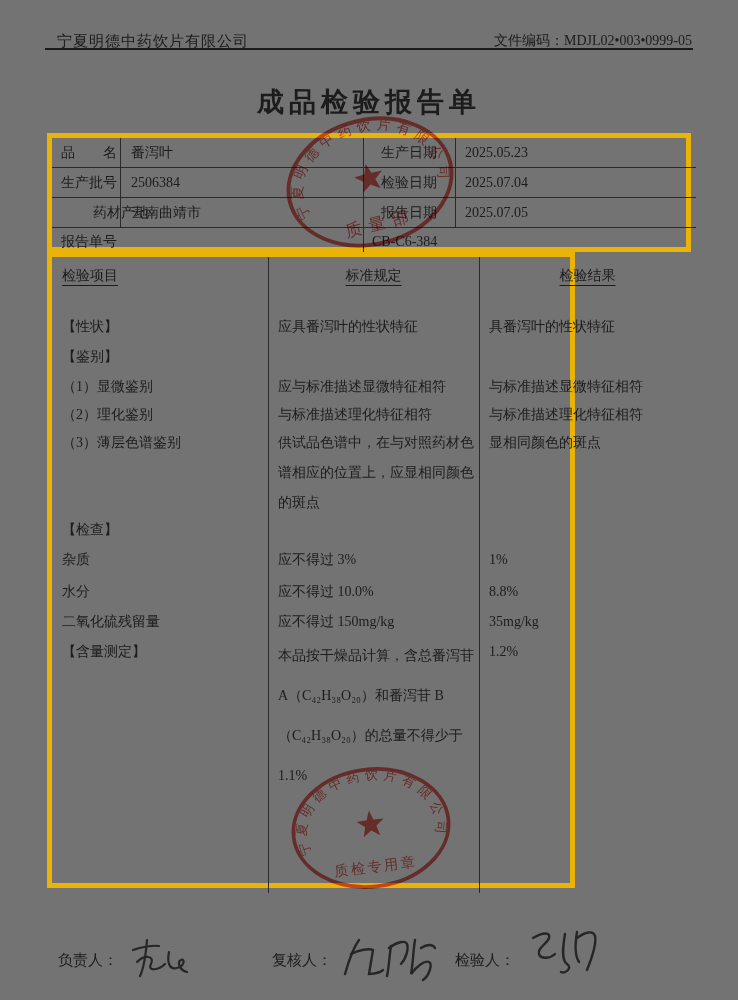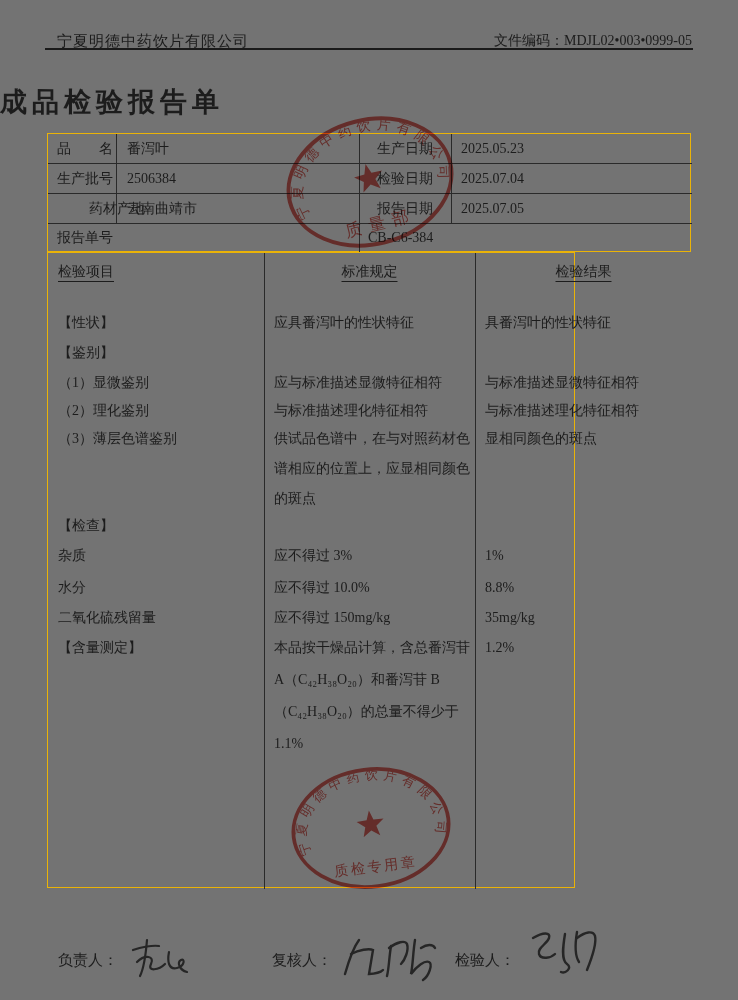--- a/index.html
+++ b/index.html
@@ -4,23 +4,23 @@
 <style>
   html,body{margin:0;padding:0;background:#ffffff;}
   .page{
     position:relative;width:738px;height:1000px;background:#737373;overflow:hidden;
     font-family:"Liberation Serif","DejaVu Serif",serif;color:#1c1c1c;
   }
   .abs{position:absolute;}
   .hdr-company{left:57px;top:32px;font-size:15px;letter-spacing:1px;}
   .hdr-code{right:46px;top:32px;font-size:14px;}
   .hdr-rule{left:45px;top:48px;width:648px;height:2px;background:#1a1a1a;}
-  .doc-title{left:0;top:84px;width:738px;font-size:27px;font-weight:bold;letter-spacing:5px;}
+  .doc-title{left:0;top:84px;width:738px;text-align:center;font-size:27px;font-weight:bold;letter-spacing:5px;}
   
-  .box{position:absolute;border:1px solid #eab308;box-sizing:border-box;}
+  .box{position:absolute;border:5px solid #eab308;box-sizing:border-box;}
   .vline{position:absolute;width:1px;background:#2a2a2a;}
   .hline{position:absolute;height:1px;background:#2a2a2a;}
   .cell{position:absolute;font-size:14px;line-height:30px;white-space:pre;}
   .cell.c{text-align:center;}
   .mt-head{position:absolute;font-size:14px;line-height:22px;text-decoration:underline;text-underline-offset:5px;}
   .mt-line{position:absolute;font-size:14px;line-height:22px;white-space:pre;}
   .mt-block{position:absolute;font-size:14px;}
   .concl{position:absolute;font-size:15px;line-height:36px;white-space:pre;}
   .sig-label{position:absolute;font-size:15px;line-height:30px;}
   .stamp{position:absolute;mix-blend-mode:multiply;opacity:0.84;}
@@ -83,21 +83,21 @@
     <div class="mt-line" style="left:10px;top:354px;">二氧化硫残留量</div>
     <div class="mt-line" style="left:10px;top:384px;">【含量测定】</div>
 
     <div class="mt-line" style="left:226px;top:59px;">应具番泻叶的性状特征</div>
     <div class="mt-line" style="left:226px;top:119px;">应与标准描述显微特征相符</div>
     <div class="mt-line" style="left:226px;top:147px;">与标准描述理化特征相符</div>
     <div class="mt-block" style="left:226px;top:171px;width:196px;line-height:30px;">供试品色谱中，在与对照药材色谱相应的位置上，应显相同颜色的斑点</div>
     <div class="mt-line" style="left:226px;top:292px;">应不得过 3%</div>
     <div class="mt-line" style="left:226px;top:324px;">应不得过 10.0%</div>
     <div class="mt-line" style="left:226px;top:354px;">应不得过 150mg/kg</div>
-    <div class="mt-block" style="left:226px;top:379px;width:198px;line-height:32px;">本品按干燥品计算，含总番泻苷 A（C₄₂H₃₈O₂₀）和番泻苷 B（C₄₂H₃₈O₂₀）的总量不得少于 1.1%</div>
+    <div class="mt-block" style="left:226px;top:379px;width:198px;line-height:40px;">本品按干燥品计算，含总番泻苷 A（C₄₂H₃₈O₂₀）和番泻苷 B（C₄₂H₃₈O₂₀）的总量不得少于 1.1%</div>
 
     <div class="mt-line" style="left:437px;top:59px;">具番泻叶的性状特征</div>
     <div class="mt-line" style="left:437px;top:119px;">与标准描述显微特征相符</div>
     <div class="mt-line" style="left:437px;top:147px;">与标准描述理化特征相符</div>
     <div class="mt-line" style="left:437px;top:175px;">显相同颜色的斑点</div>
     <div class="mt-line" style="left:437px;top:292px;">1%</div>
     <div class="mt-line" style="left:437px;top:324px;">8.8%</div>
     <div class="mt-line" style="left:437px;top:354px;">35mg/kg</div>
     <div class="mt-line" style="left:437px;top:384px;">1.2%</div>
   </div>

